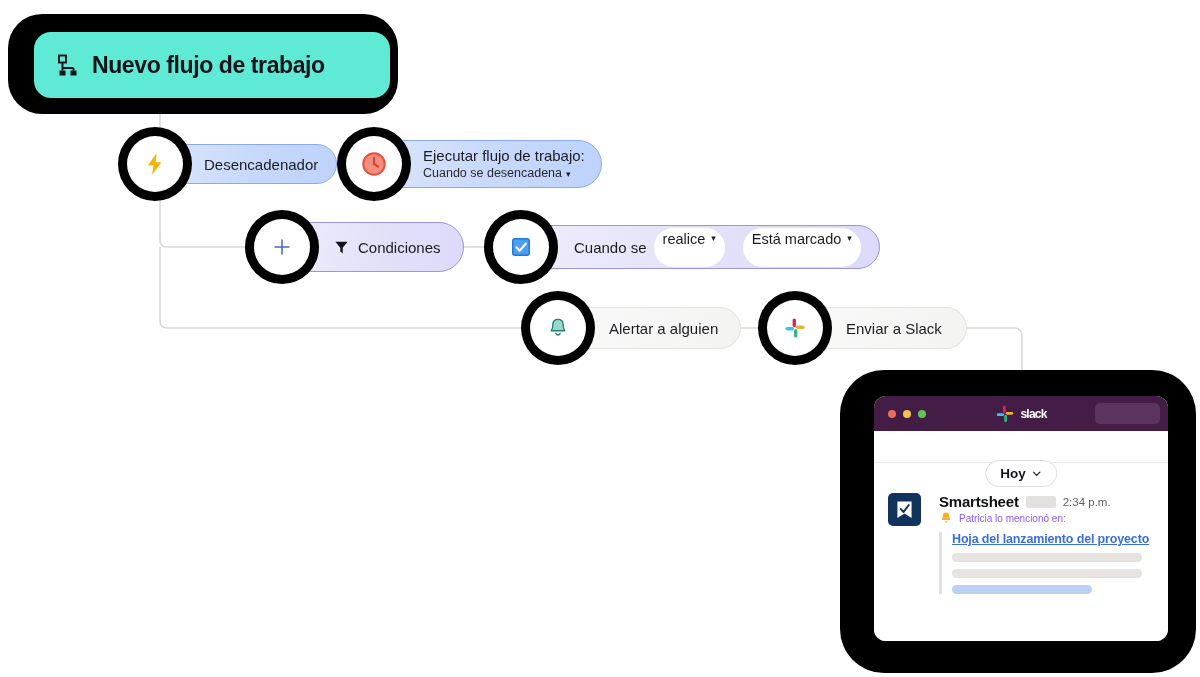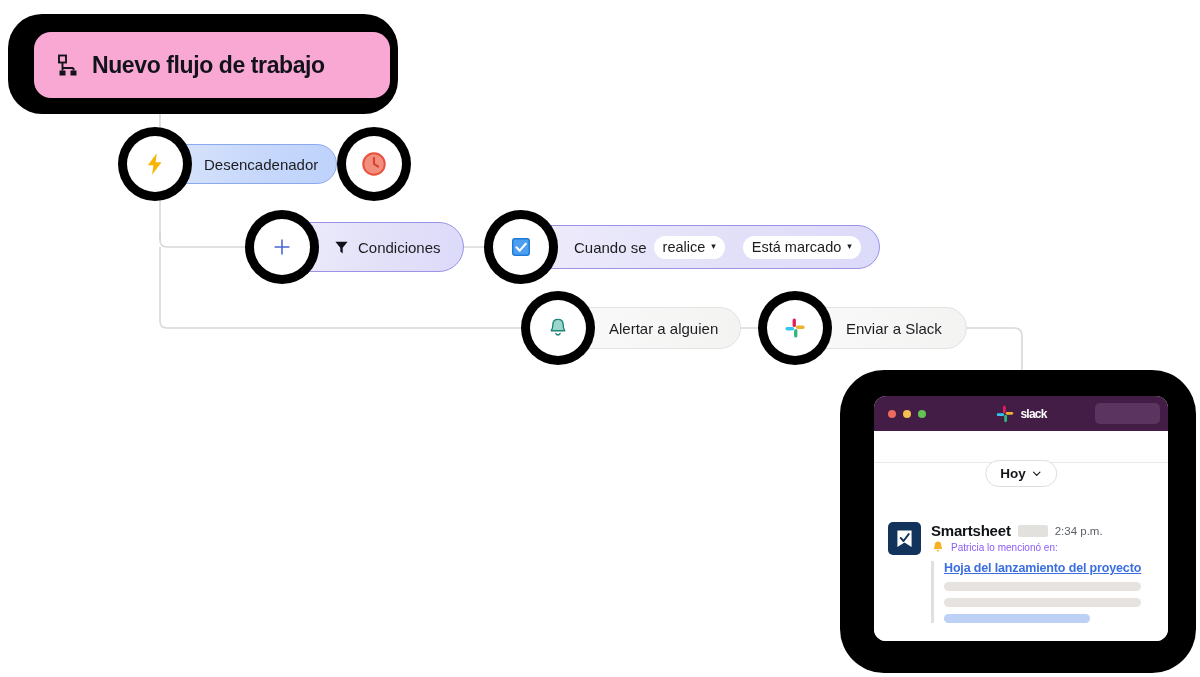--- a/index.html
+++ b/index.html
@@ -15,21 +15,21 @@
   
   #wires{position:absolute;left:0;top:0;width:1200px;height:677px;pointer-events:none;z-index:1;}
 
   
   .title-outer{
     position:absolute;left:8px;top:14px;width:390px;height:100px;
     background:#000;border-radius:34px;z-index:4;
   }
   .title-inner{
     position:absolute;left:26px;top:18px;width:356px;height:66px;
-    background:#f9a8d4;border-radius:17px;
+    background:#5eead4;border-radius:17px;
     display:flex;align-items:center;gap:14px;
     padding:0 0 0 20px;box-sizing:border-box;
   }
   .title-text{
     font-size:23px;font-weight:700;color:#12131a;letter-spacing:-0.4px;
     white-space:nowrap;
   }
   .hier-icon{width:24px;height:24px;display:block;flex:none;}
 
   
@@ -67,21 +67,21 @@
     border:1px solid #e3e3e1;
   }
 
   .pill-label{font-size:15px;color:#1c1d21;}
   .pill-label.two-line{line-height:1.12;}
   .pill-sub{display:block;font-size:12.5px;color:#2a2b30;margin-top:1px;}
 
   .dd{
     display:inline-flex;align-items:center;gap:6px;
     background:#fff;border-radius:999px;
-    padding:3px 9px 4px 9px;font-size:14.5px;color:#1c1d21;
+    padding:3px 9px 20px 9px;font-size:14.5px;color:#1c1d21;
     margin:0 2px;
   }
   .caret{font-size:9px;line-height:1;color:#1c1d21;}
 
   
   .slack-outer{
     position:absolute;left:840px;top:370px;width:356px;height:303px;
     background:#000;border-radius:44px;z-index:5;
   }
   .slack-win{
@@ -108,21 +108,21 @@
   .divider{
     position:absolute;left:0;right:0;top:31px;height:1px;background:#e9e9e9;
   }
   .hoy{
     position:absolute;left:50%;top:29px;transform:translateX(-50%);
     background:#fff;border:1px solid #dddddd;border-radius:999px;
     padding:5px 14px;font-size:13.5px;font-weight:700;color:#14161a;
     display:flex;align-items:center;gap:5px;z-index:2;
   }
   .hoy-caret{font-size:10px;font-weight:400;}
-  .msg{position:absolute;left:14px;top:62px;right:10px;display:flex;gap:10px;margin-top:29px;}
+  .msg{position:absolute;left:14px;top:62px;right:10px;display:flex;gap:18px;}
   .app-avatar{
     width:33px;height:33px;border-radius:5px;background:#12345c;flex:none;
     display:flex;align-items:center;justify-content:center;
   }
   .msg-main{flex:1;min-width:0;}
   .msg-head{display:flex;align-items:center;gap:7px;}
   .msg-name{font-size:15px;font-weight:700;color:#0f1114;letter-spacing:-0.2px;}
   .msg-tag{width:30px;height:12px;background:#e3e1de;border-radius:2px;}
   .msg-time{font-size:11.5px;color:#5d6066;}
   .msg-line2{display:flex;align-items:center;gap:6px;margin-top:1px;}
@@ -181,20 +181,28 @@
     <div class="knob-ring">
       <div class="knob">
         <svg width="26" height="26" viewBox="0 0 24 24">
           <path d="M13.6,2 L5.4,13.2 L10.6,13.2 L9.3,22 L18,10.4 L12.6,10.4 Z" fill="#f7b500"></path>
         </svg>
       </div>
     </div>
   </div>
 
   <div class="node" style="left:337px;top:164px;width:262px;height:74px;transform:translateY(-37px);">
+    <div class="pill pill-blue" style="height:48px;padding:0 16px 0 48px;">
+      <span class="pill-label two-line">
+        <span>Ejecutar flujo de trabajo:</span>
+        <span class="pill-sub">
+          <span>Cuando se desencadena</span><span class="caret" style="margin-left:4px;">▾</span>
+        </span>
+      </span>
+    </div>
     <div class="knob-ring">
       <div class="knob">
         <svg width="28" height="28" viewBox="0 0 24 24">
           <circle cx="12" cy="12" r="9.2" fill="#f28e7e" stroke="#e8503a" stroke-width="1.7"></circle>
           <path d="M12,6.6 L12,12 L15.6,14.2" fill="none" stroke="#d8432d" stroke-width="1.8" stroke-linecap="round"></path>
         </svg>
       </div>
     </div>
   </div>
 

